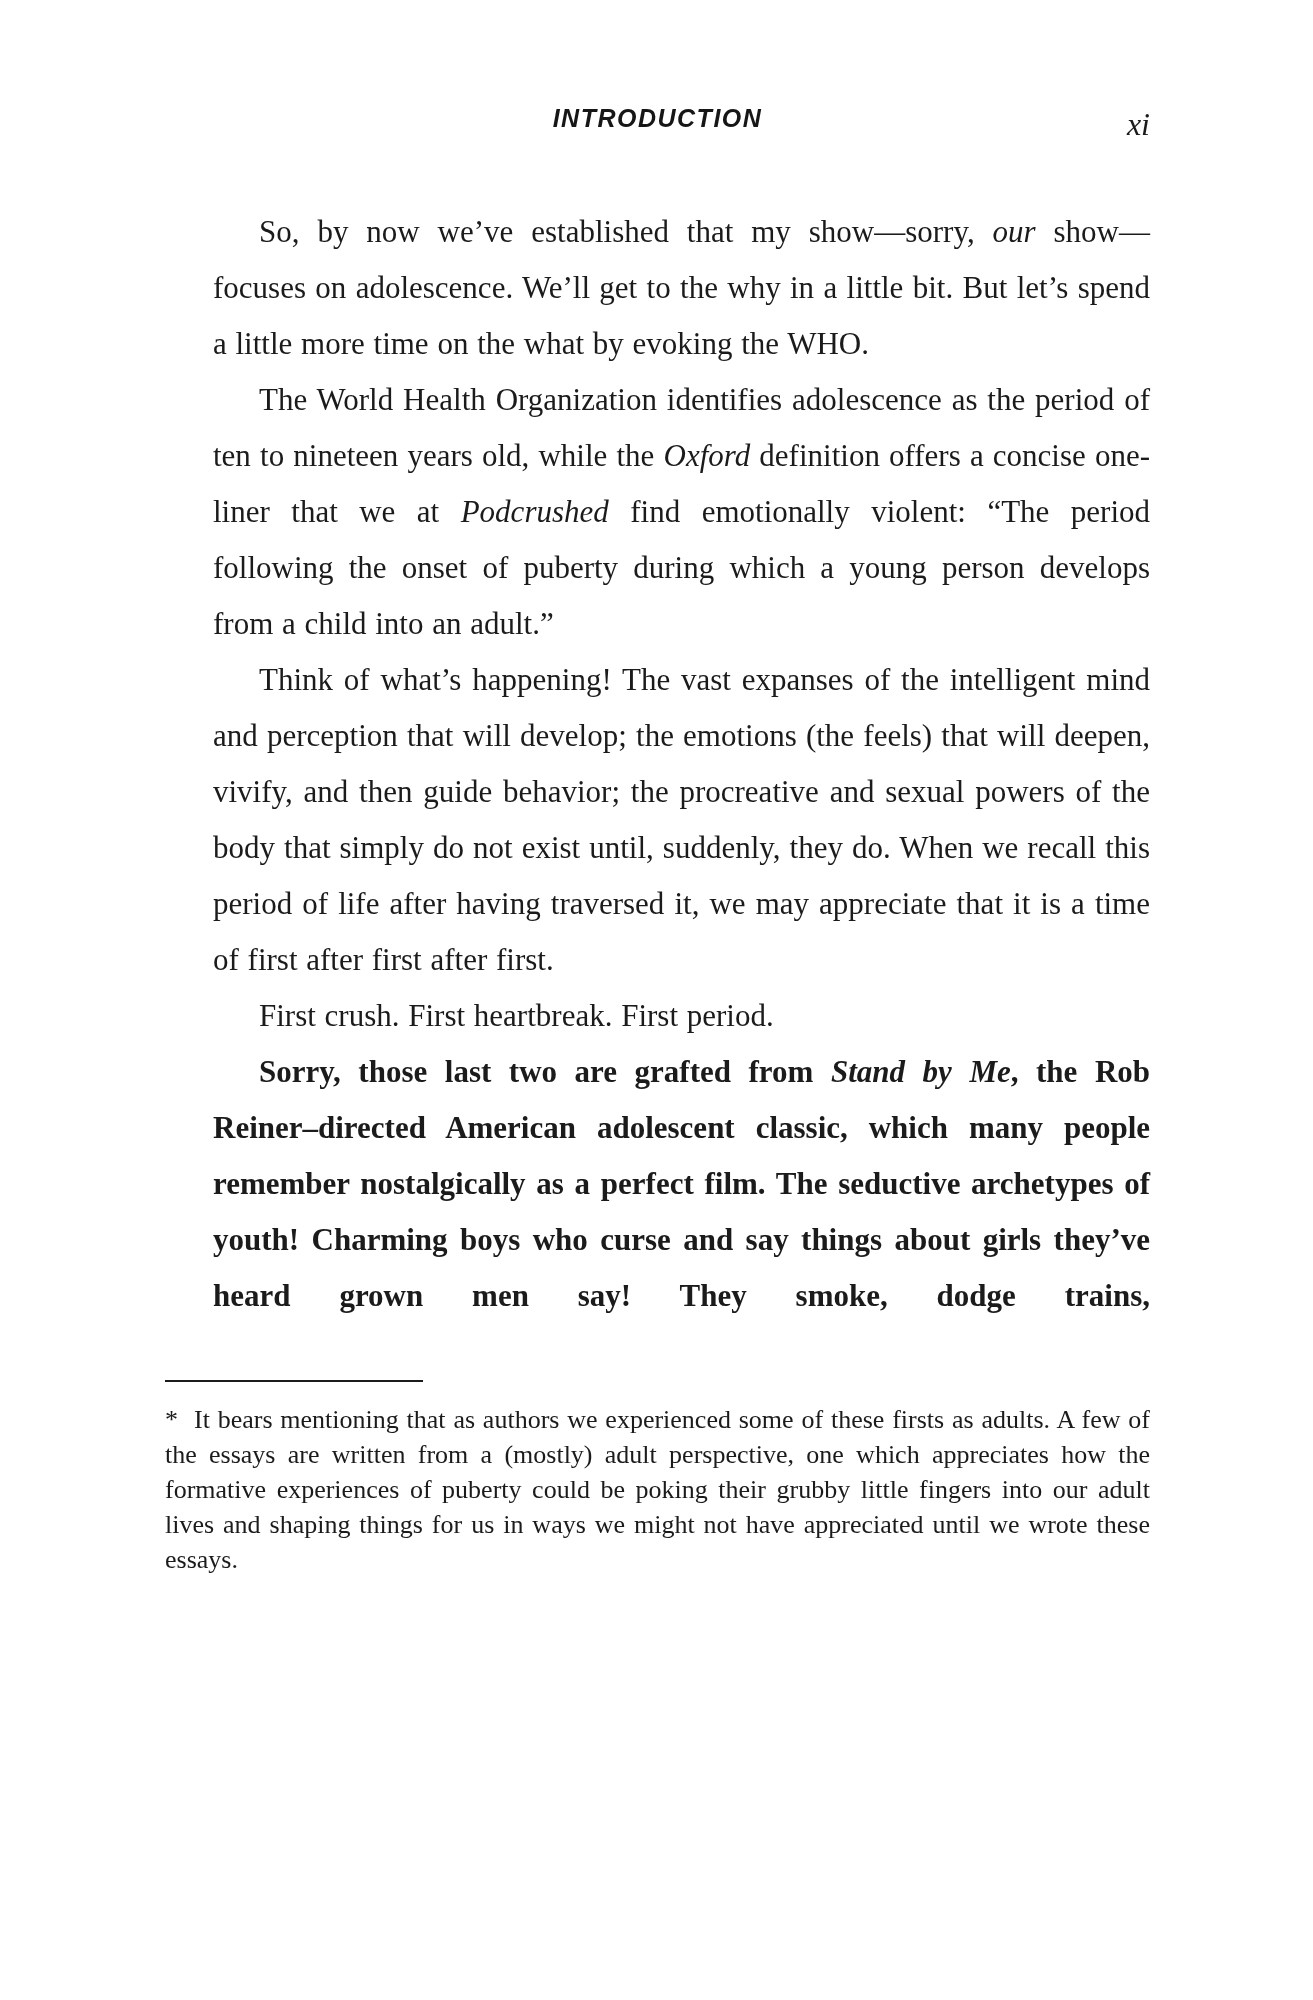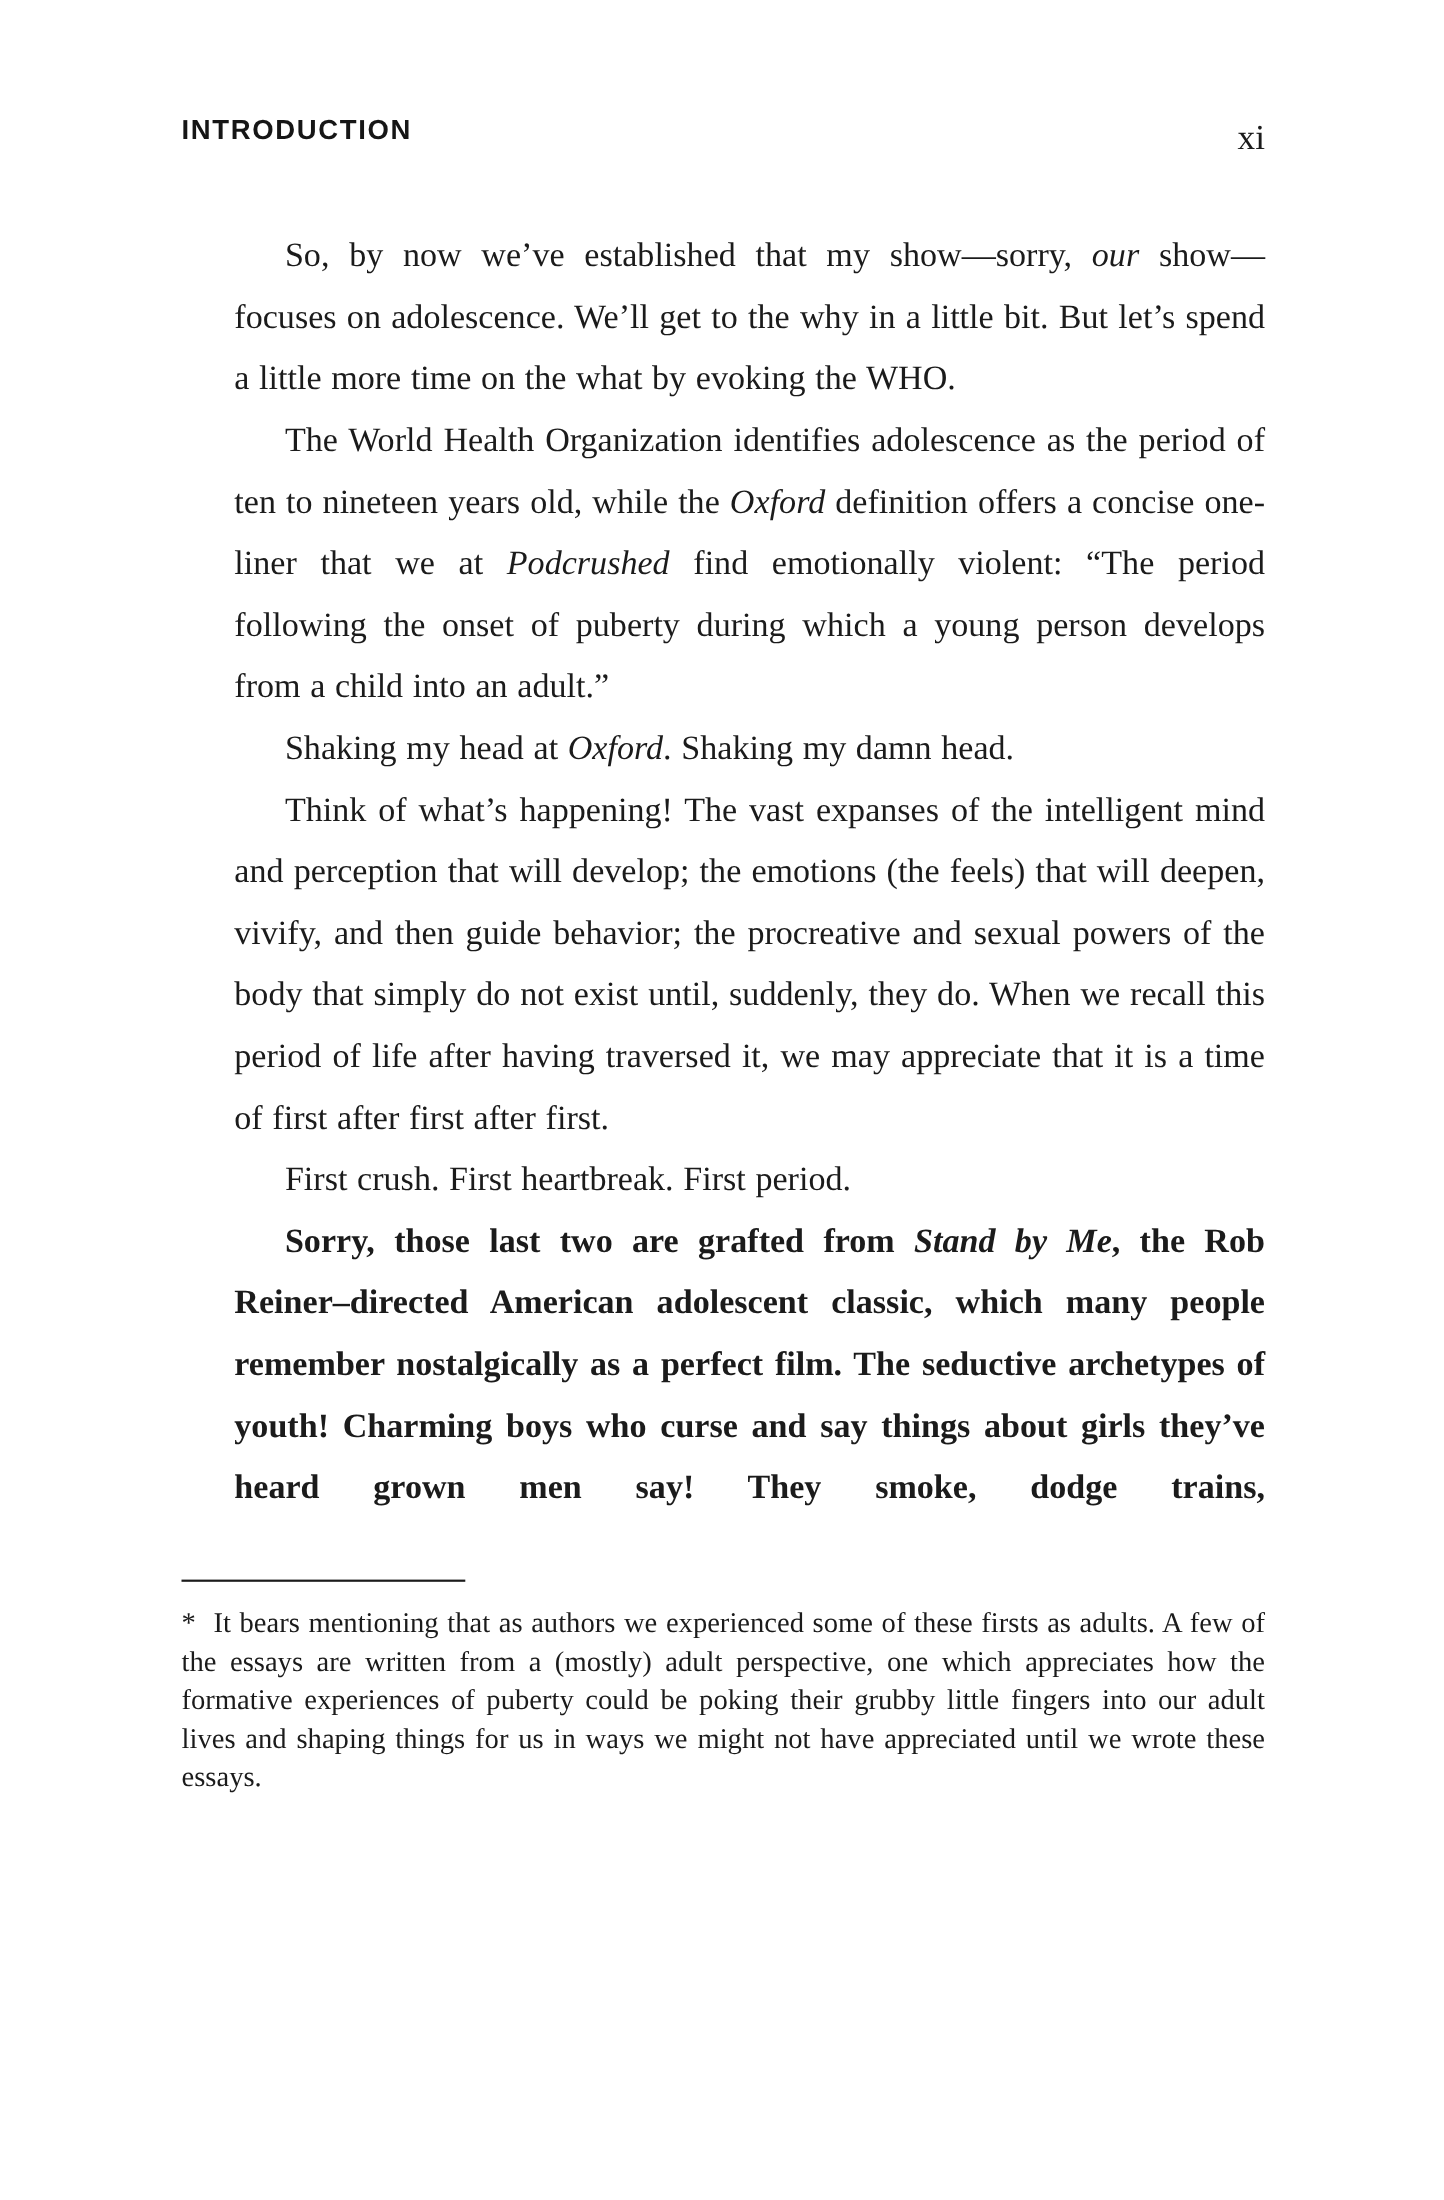--- a/index.html
+++ b/index.html
@@ -14,21 +14,22 @@
   .page {
     position: relative;
     width: 1313px;
     height: 2000px;
     padding: 104px 163px 0 165px;
     background: #ffffff;
   }
   .running-header {
     position: relative;
     height: 42px;
-    text-align: left;
+    text-align: center;
+    font-style: italic;
   }
   .running-title {
     font-family: "Liberation Sans", sans-serif;
     font-weight: 700;
     font-size: 25px;
     letter-spacing: 1.5px;
     color: #161616;
   }
   .page-number {
     position: absolute;
@@ -74,21 +75,20 @@
 <div class="page">
 
   <div class="running-header">
     <span class="running-title">INTRODUCTION</span>
     <span class="page-number">xi</span>
   </div>
 
   <div class="body-text" id="paragraphs">
       <p class="para indent"><span>So, by now we’ve established that my show—sorry, </span><span class="italic">our</span><span> show—focuses on adolescence. We’ll get to the why in a little bit. But let’s spend a little more time on the what by evoking the WHO.</span></p>
       <p class="para indent"><span>The World Health Organization identifies adolescence as the period of ten to nineteen years old, while the </span><span class="italic">Oxford</span><span> definition offers a concise one-liner that we at </span><span class="italic">Podcrushed</span><span> find emotionally violent: “The period following the onset of puberty during which a young person develops from a child into an adult.”</span></p>
-      <p class="para indent"><span>Shaking my head at </span><span class="italic">Oxford</span><span>. Shaking my damn head.</span></p>
       <p class="para indent"><span>Think of what’s happening! The vast expanses of the intelligent mind and perception that will develop; the emotions (the feels) that will deepen, vivify, and then guide behavior; the procreative and sexual powers of the body that simply do not exist until, suddenly, they do. When we recall this period of life after having traversed it, we may appreciate that it is a time of first after first after first.</span></p>
       <p class="para indent"><span>First crush. First heartbreak. First period.</span></p>
       <p class="para indent continued"><span>Sorry, those last two are grafted from </span><span class="italic">Stand by Me</span><span>, the Rob Reiner–directed American adolescent classic, which many people remember nostalgically as a perfect film. The seductive archetypes of youth! Charming boys who curse and say things about girls they’ve heard grown men say! They smoke, dodge trains,</span></p>
     </div>
 
   <div class="footnote-block">
     <hr class="footnote-rule">
     <p class="footnote"><span class="fn-marker">*</span><span>It bears mentioning that as authors we experienced some of these firsts as adults. A few of the essays are written from a (mostly) adult perspective, one which appreciates how the formative experiences of puberty could be poking their grubby little fingers into our adult lives and shaping things for us in ways we might not have appreciated until we wrote these essays.</span></p>
   </div>
 

